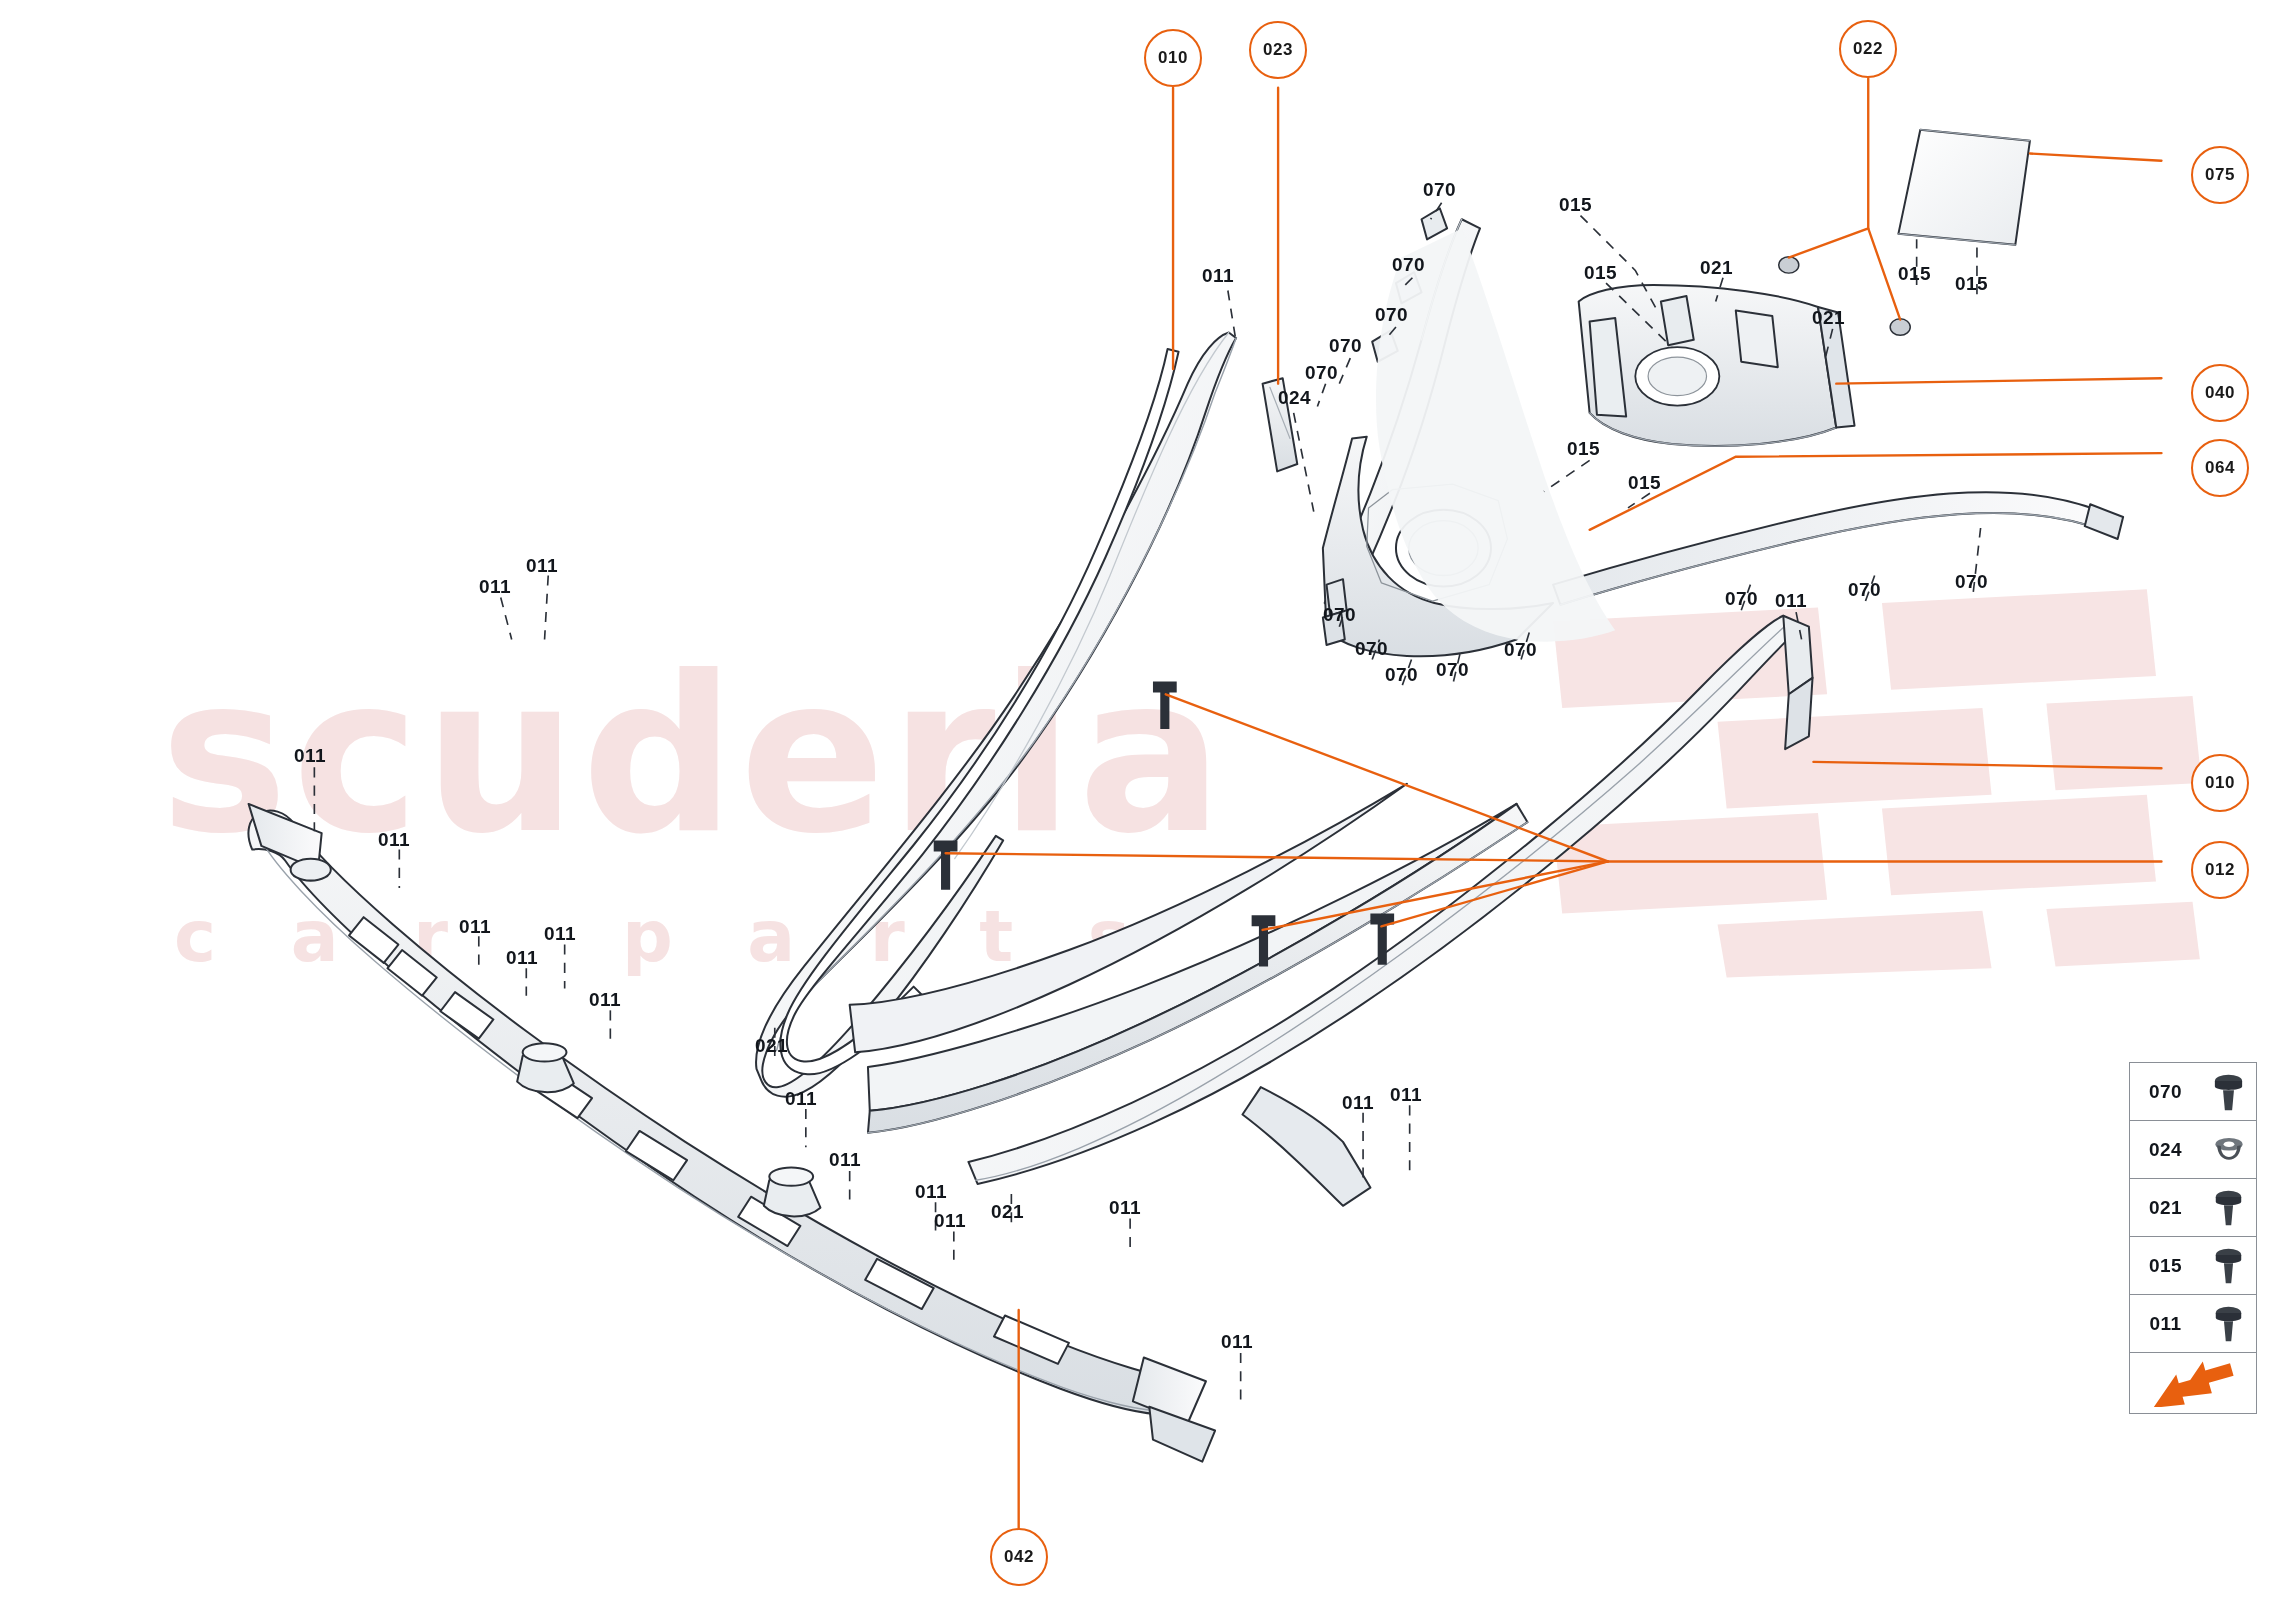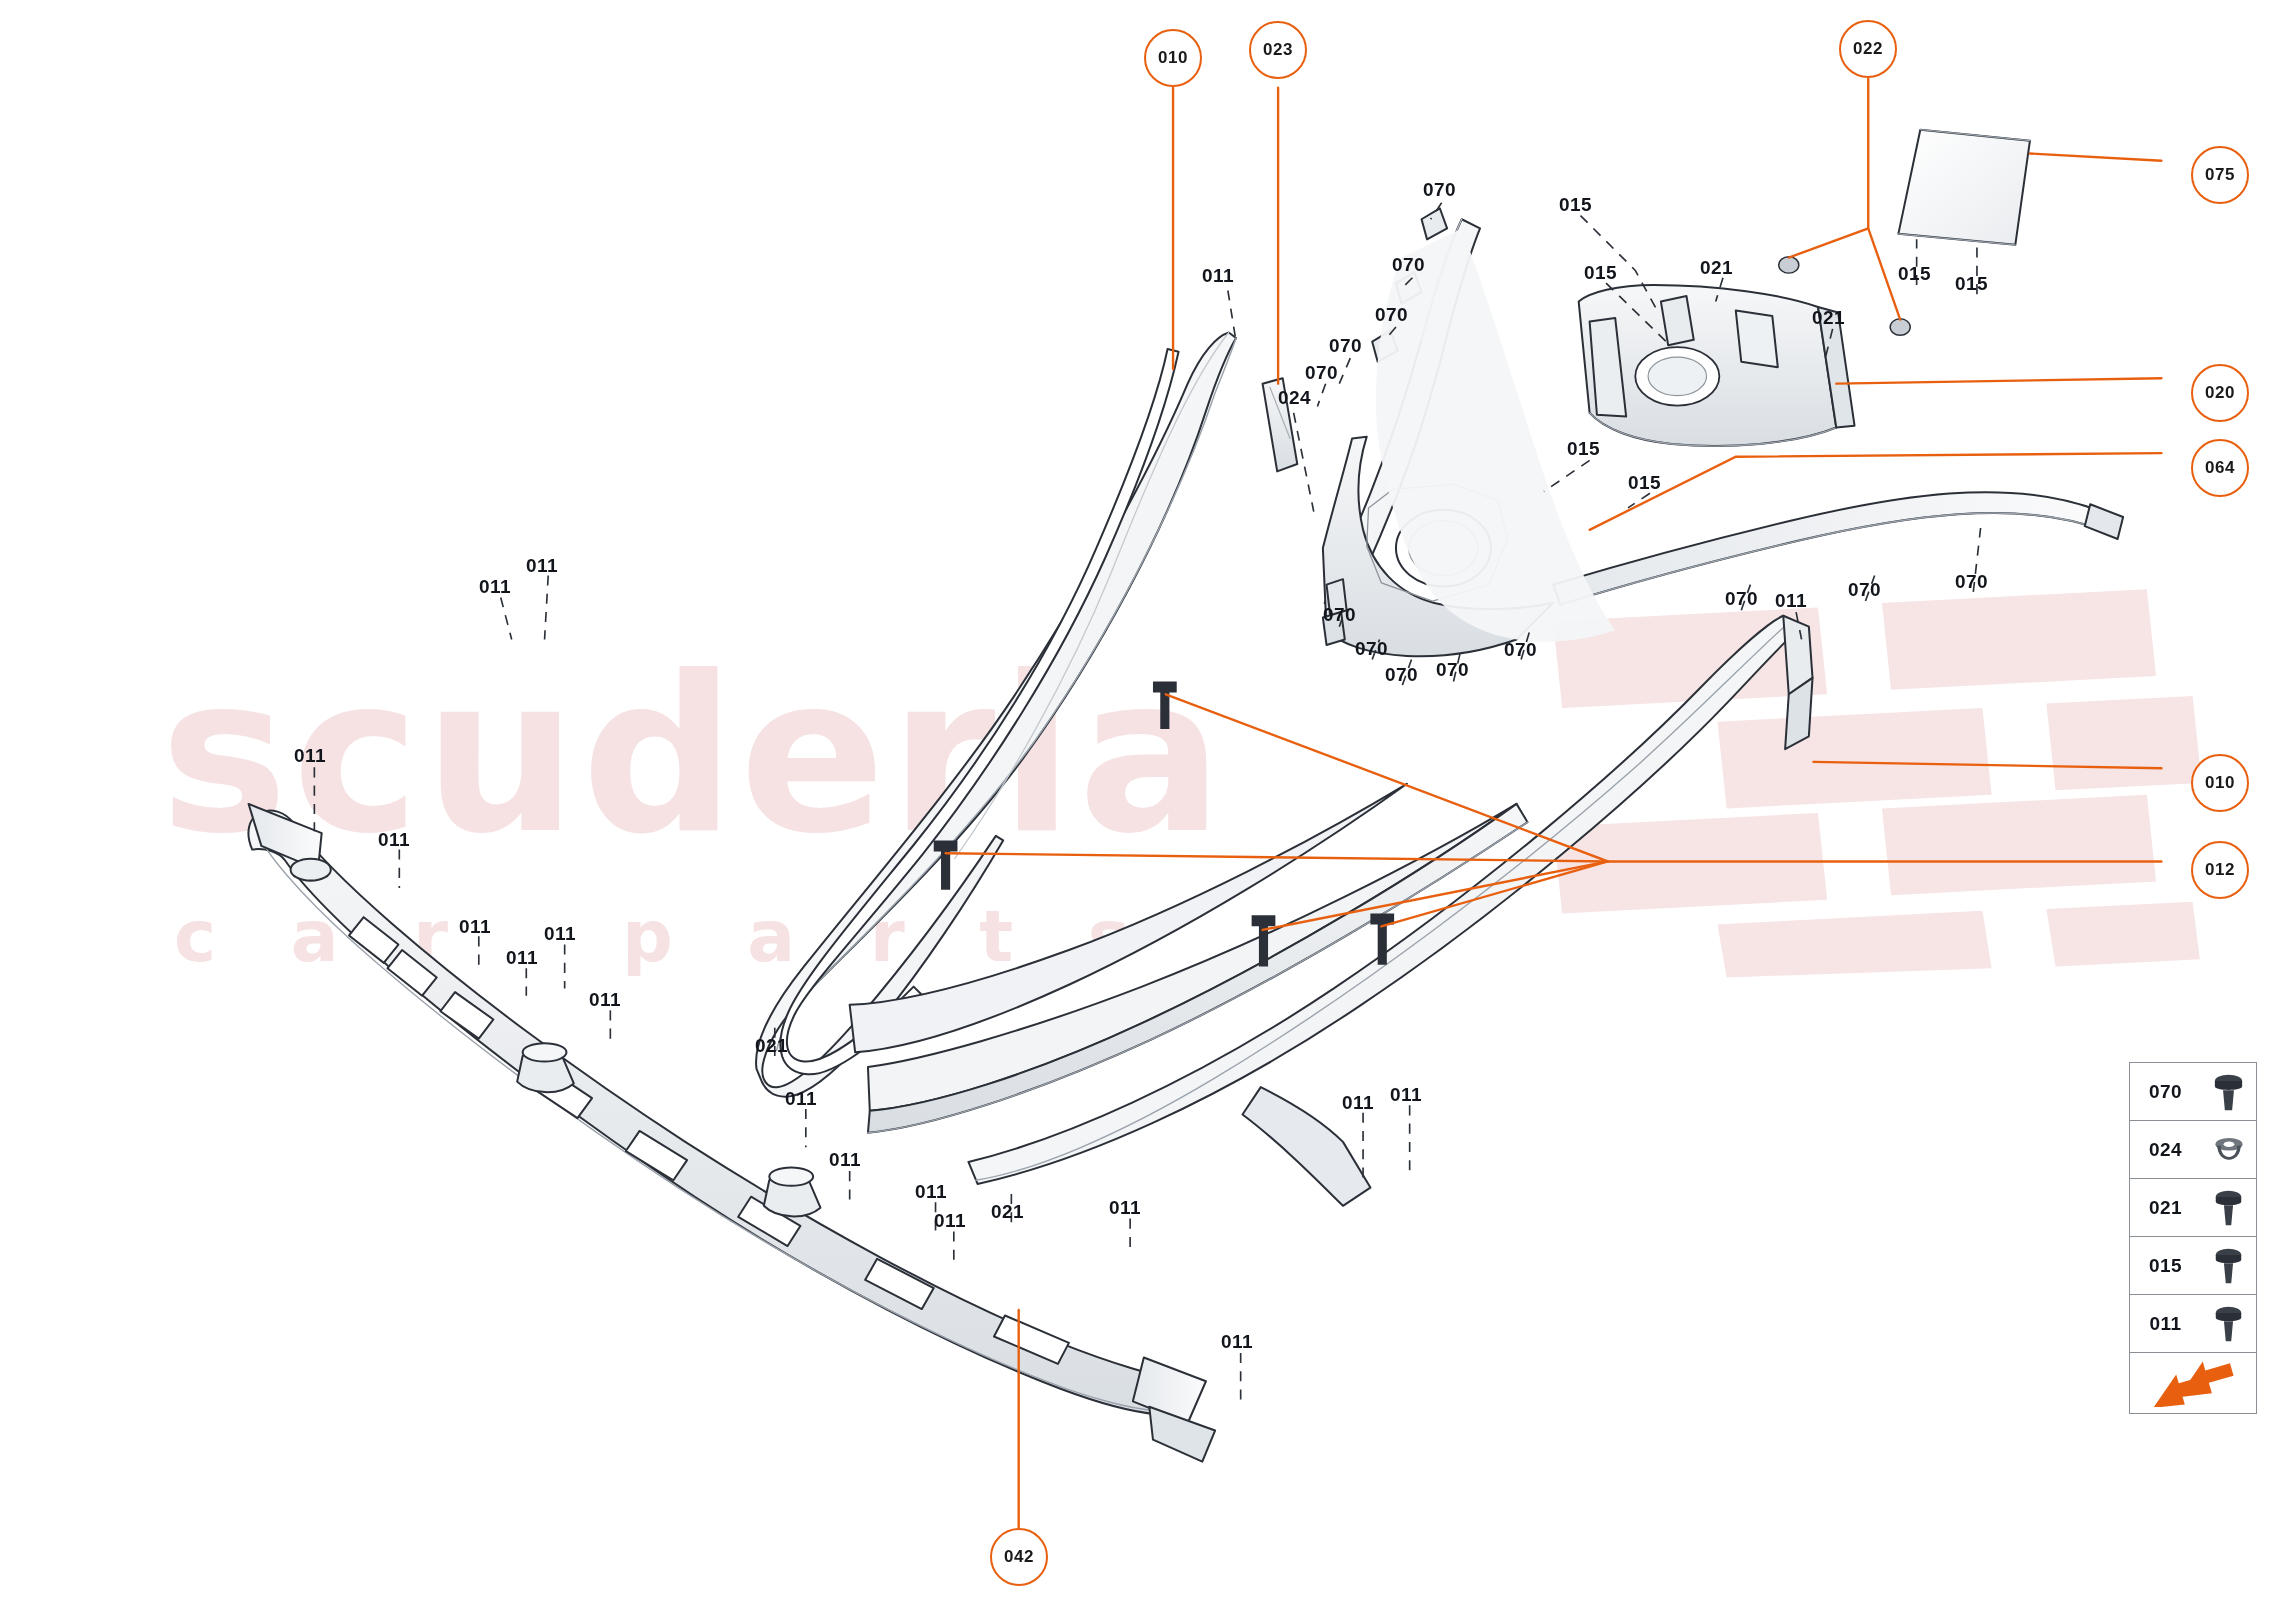--- a/index.html
+++ b/index.html
@@ -387,21 +387,21 @@
       <path d="M1358 1481 L1358 1540"></path>
       <path d="M1492 1218 L1492 1290"></path>
       <path d="M1543 1210 L1543 1286"></path>
     </g>
   </svg>
 
   <div class="bubble" style="left:1144px; top:29px">010</div>
   <div class="bubble" style="left:1249px; top:21px">023</div>
   <div class="bubble" style="left:1839px; top:20px">022</div>
   <div class="bubble" style="left:2191px; top:146px">075</div>
-  <div class="bubble" style="left:2191px; top:364px">020</div>
+  <div class="bubble" style="left:2191px; top:364px">040</div>
   <div class="bubble" style="left:2191px; top:439px">064</div>
   <div class="bubble" style="left:2191px; top:754px">010</div>
   <div class="bubble" style="left:2191px; top:841px">012</div>
   <div class="bubble" style="left:990px; top:1528px">042</div>
 
   <div class="plabel" style="left:1202px; top:265px">011</div>
   <div class="plabel" style="left:1278px; top:387px">024</div>
 
   <div class="plabel" style="left:1423px; top:179px">070</div>
   <div class="plabel" style="left:1392px; top:254px">070</div>

